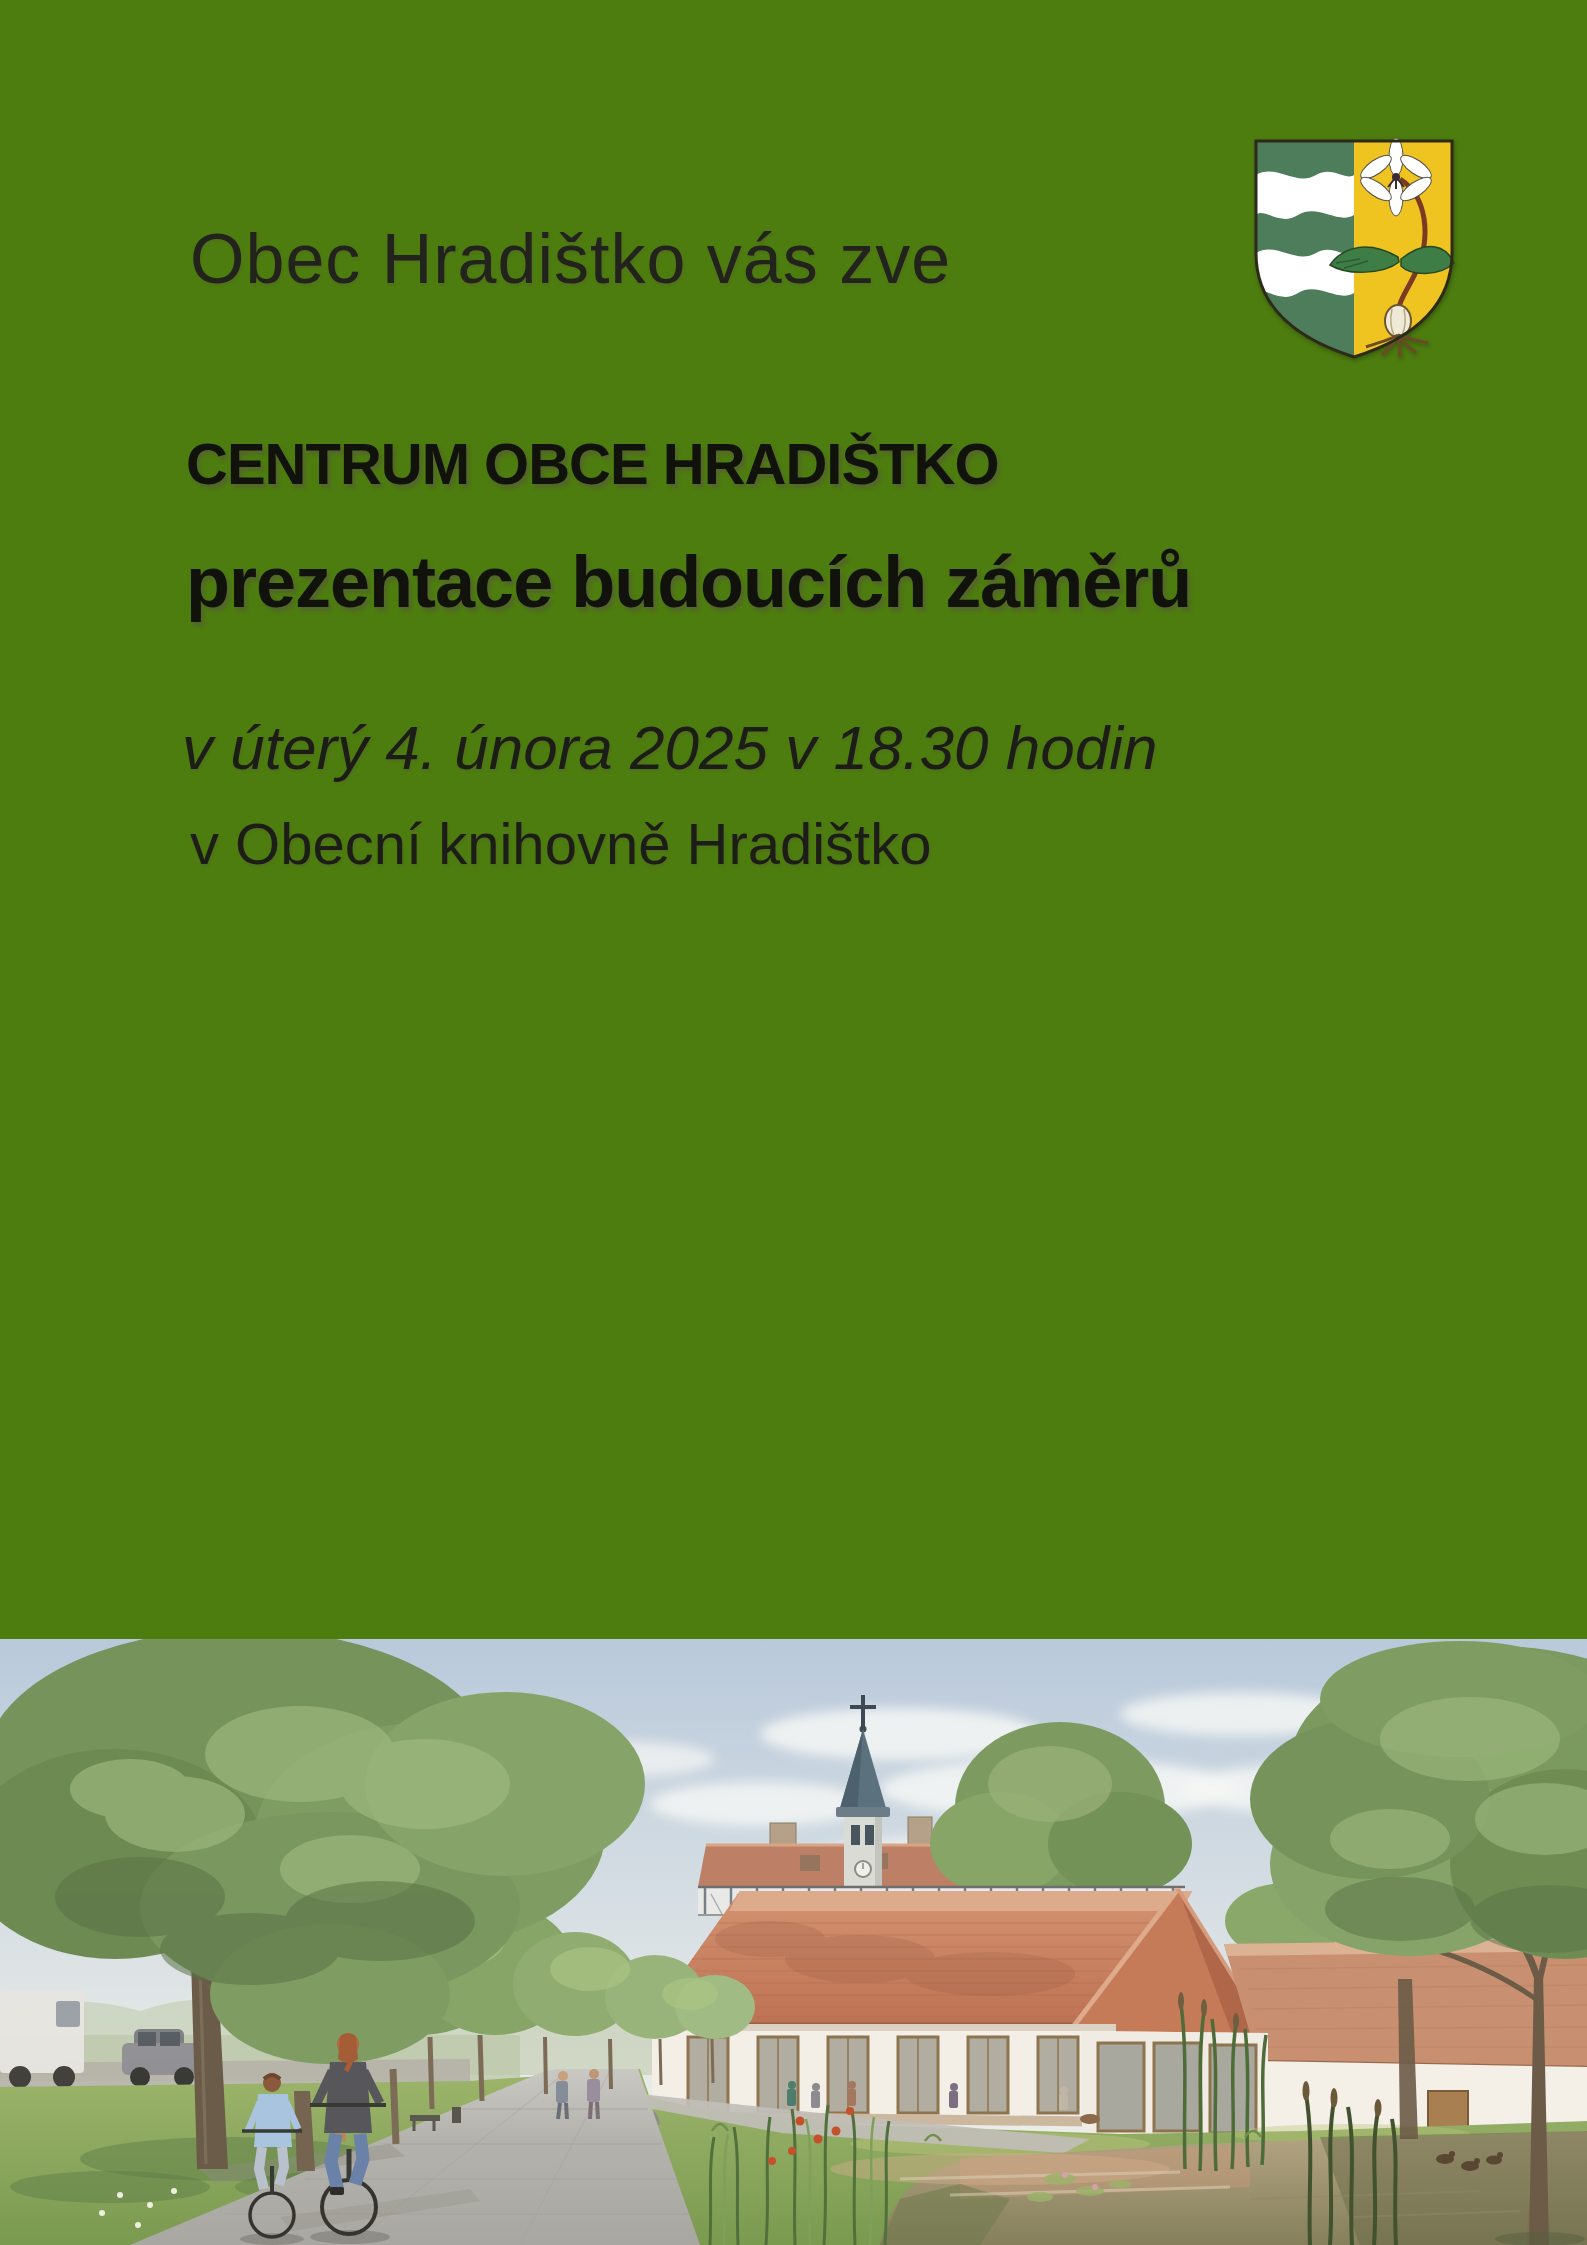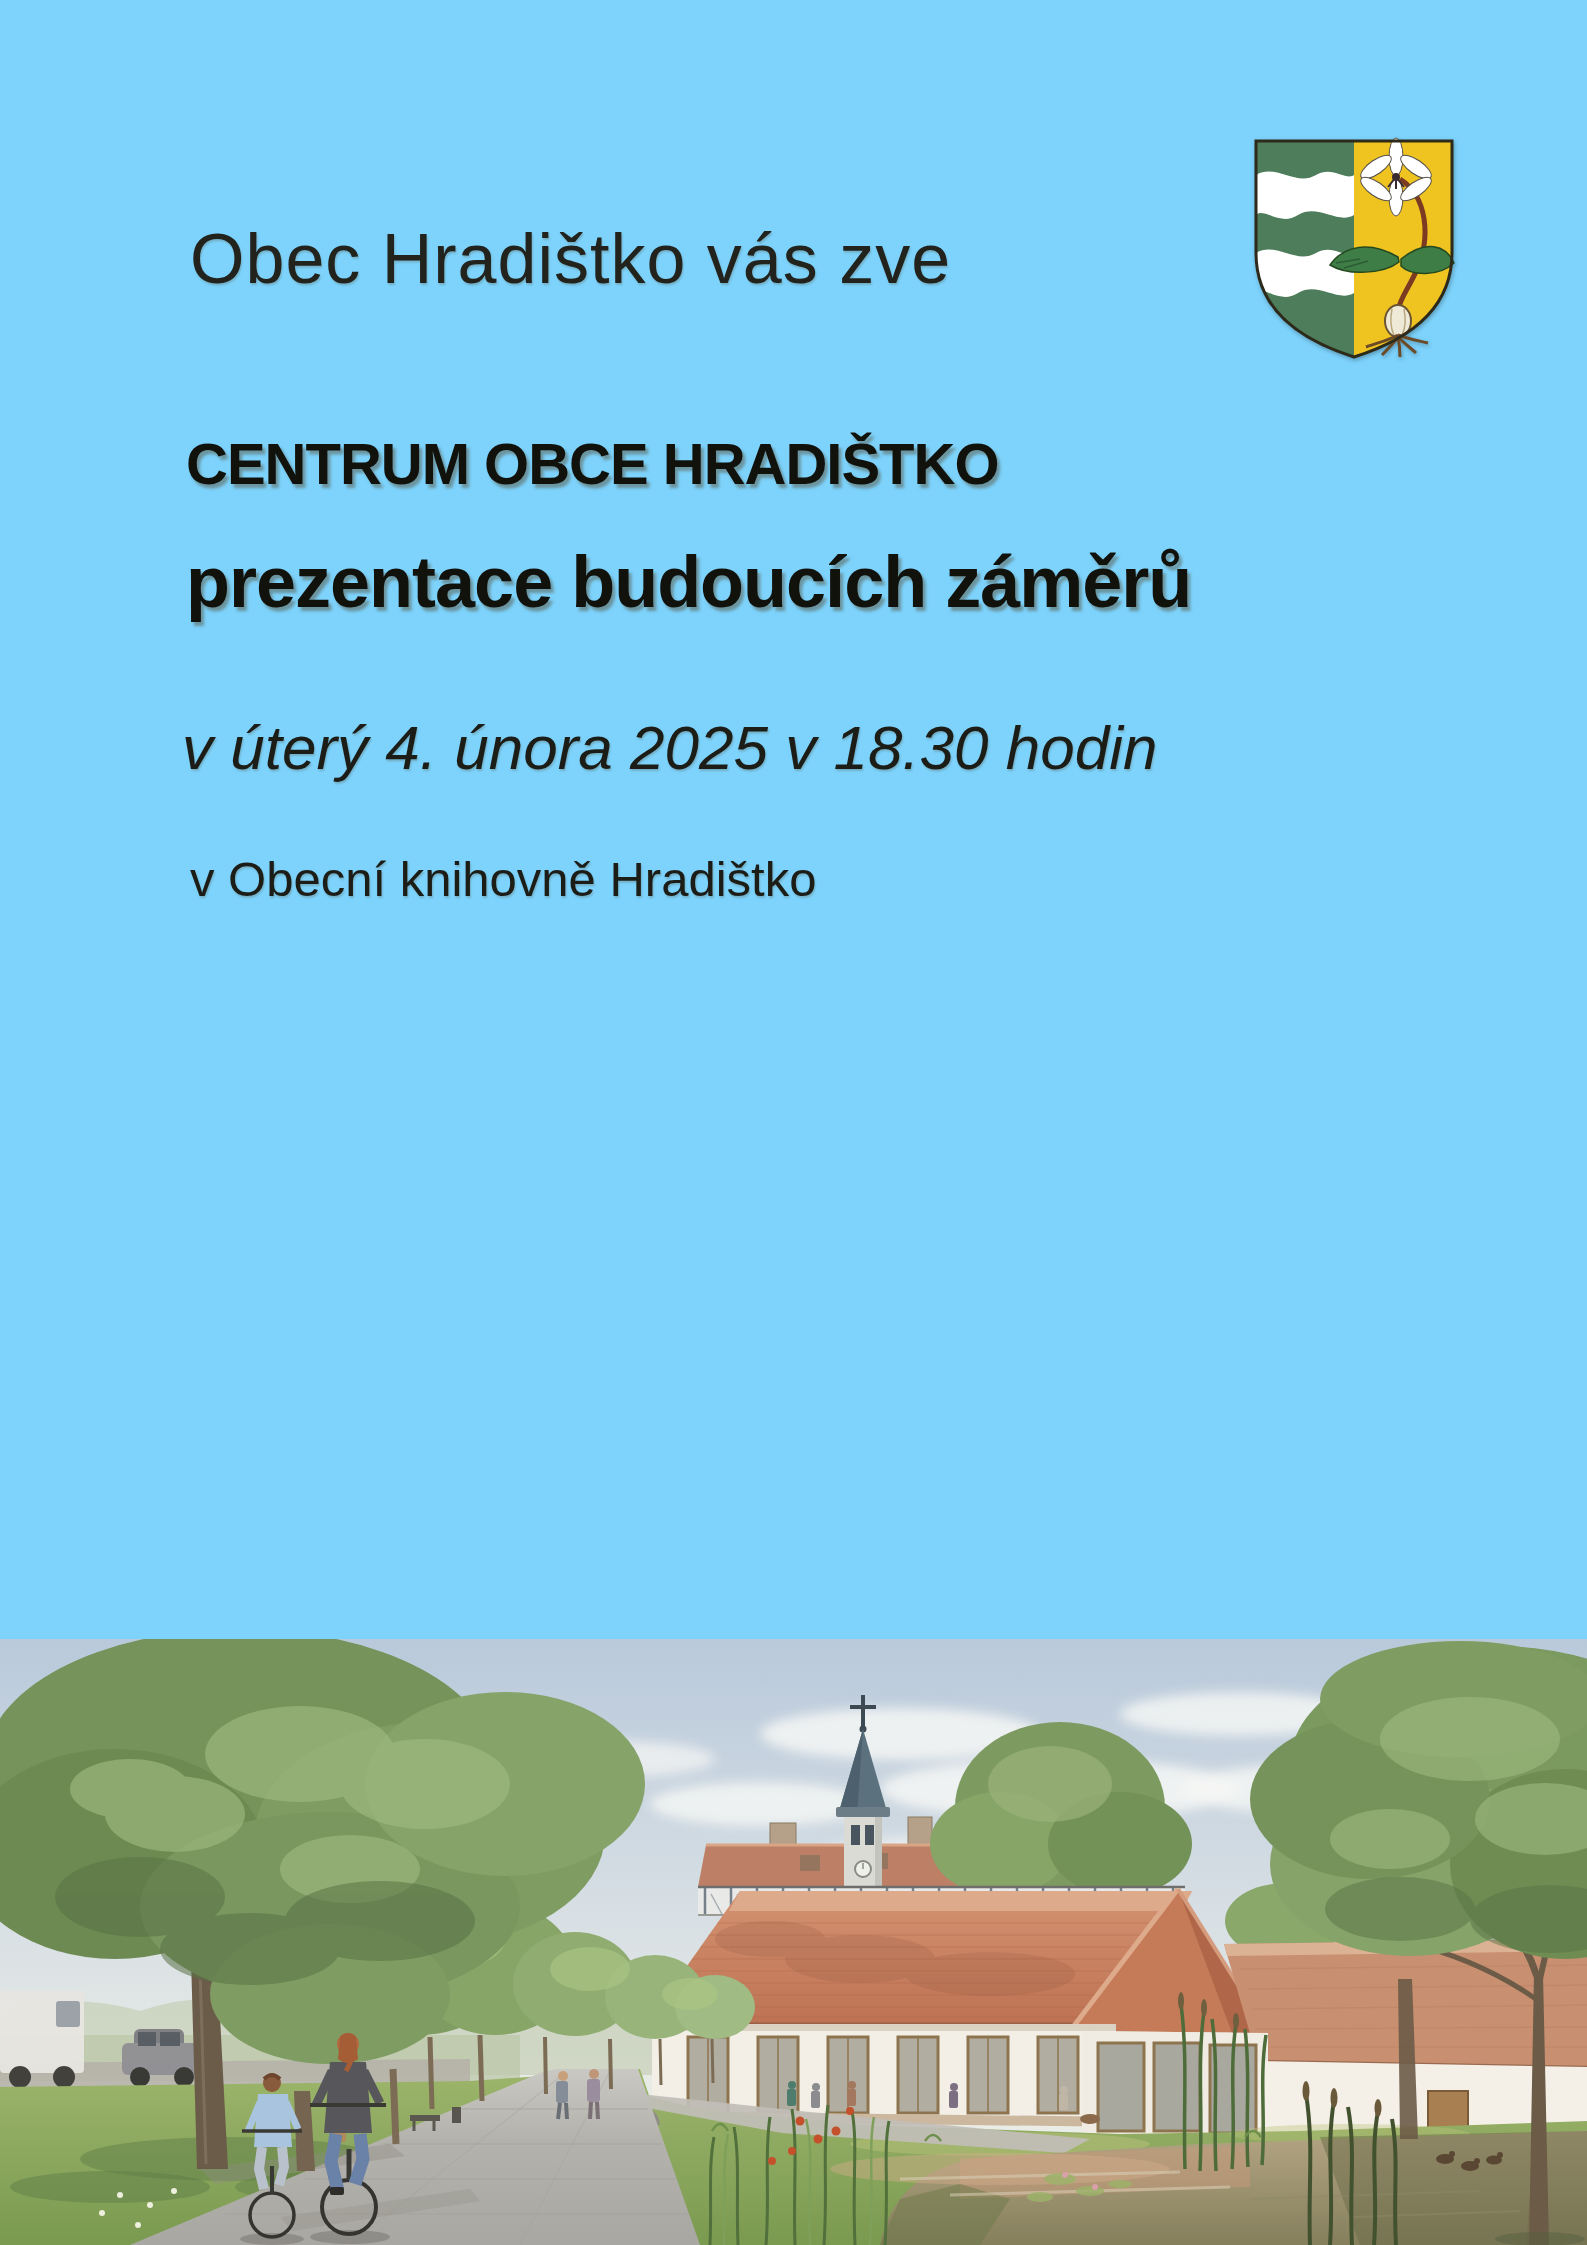--- a/index.html
+++ b/index.html
@@ -1,18 +1,18 @@
 <!DOCTYPE html>
 <html><head>
 <meta charset="utf-8">
 <style>
   html,body{margin:0;padding:0;background:#e8e8e2;}
   .poster{
     position:relative;width:1587px;height:2245px;margin:0 auto;
-    background:#7dd3fc;overflow:hidden;
+    background:#4d7c0f;overflow:hidden;
     font-family:"Liberation Sans",sans-serif;color:#15150f;
   }
   .invite{
     position:absolute;left:190px;top:219px;font-size:70px;font-weight:400;
     letter-spacing:1px;color:#23231e;white-space:nowrap;
     text-shadow:1px 2px 2px rgba(90,85,65,.28);
   }
   .coat{
     position:absolute;left:1248px;top:135px;width:212px;height:228px;
     filter:drop-shadow(1px 2px 2px rgba(0,0,0,.28));
@@ -25,22 +25,22 @@
   .subtitle{
     position:absolute;left:186px;top:541px;font-size:72px;font-weight:700;
     letter-spacing:-1px;color:#12120d;white-space:nowrap;
     text-shadow:3px 4px 3px rgba(90,85,65,.5);
   }
   .date-line{
     position:absolute;left:182px;top:712px;font-size:62px;font-weight:400;
     color:#1d1d18;white-space:nowrap;text-shadow:1px 2px 2px rgba(90,85,65,.28);font-style:italic;
   }
   .venue-line{
-    position:absolute;left:190px;top:810px;font-size:49px;font-weight:400;
-    color:#1d1d18;white-space:nowrap;text-shadow:1px 2px 2px rgba(90,85,65,.28);margin-top:41px;
+    position:absolute;left:190px;top:810px;font-size:58px;font-weight:400;
+    color:#1d1d18;white-space:nowrap;text-shadow:1px 2px 2px rgba(90,85,65,.28);
   }
   .lead{
     position:absolute;left:188px;top:968px;font-size:50px;font-weight:700;
     line-height:67px;letter-spacing:-.5px;color:#131310;white-space:nowrap;
     text-shadow:2px 3px 2px rgba(90,85,65,.45);
   }
   .details{
     position:absolute;left:190px;top:1271px;font-size:40px;font-weight:400;
     line-height:49px;color:#22221d;white-space:pre-wrap;
     text-shadow:1px 1px 1px rgba(90,85,65,.22);

